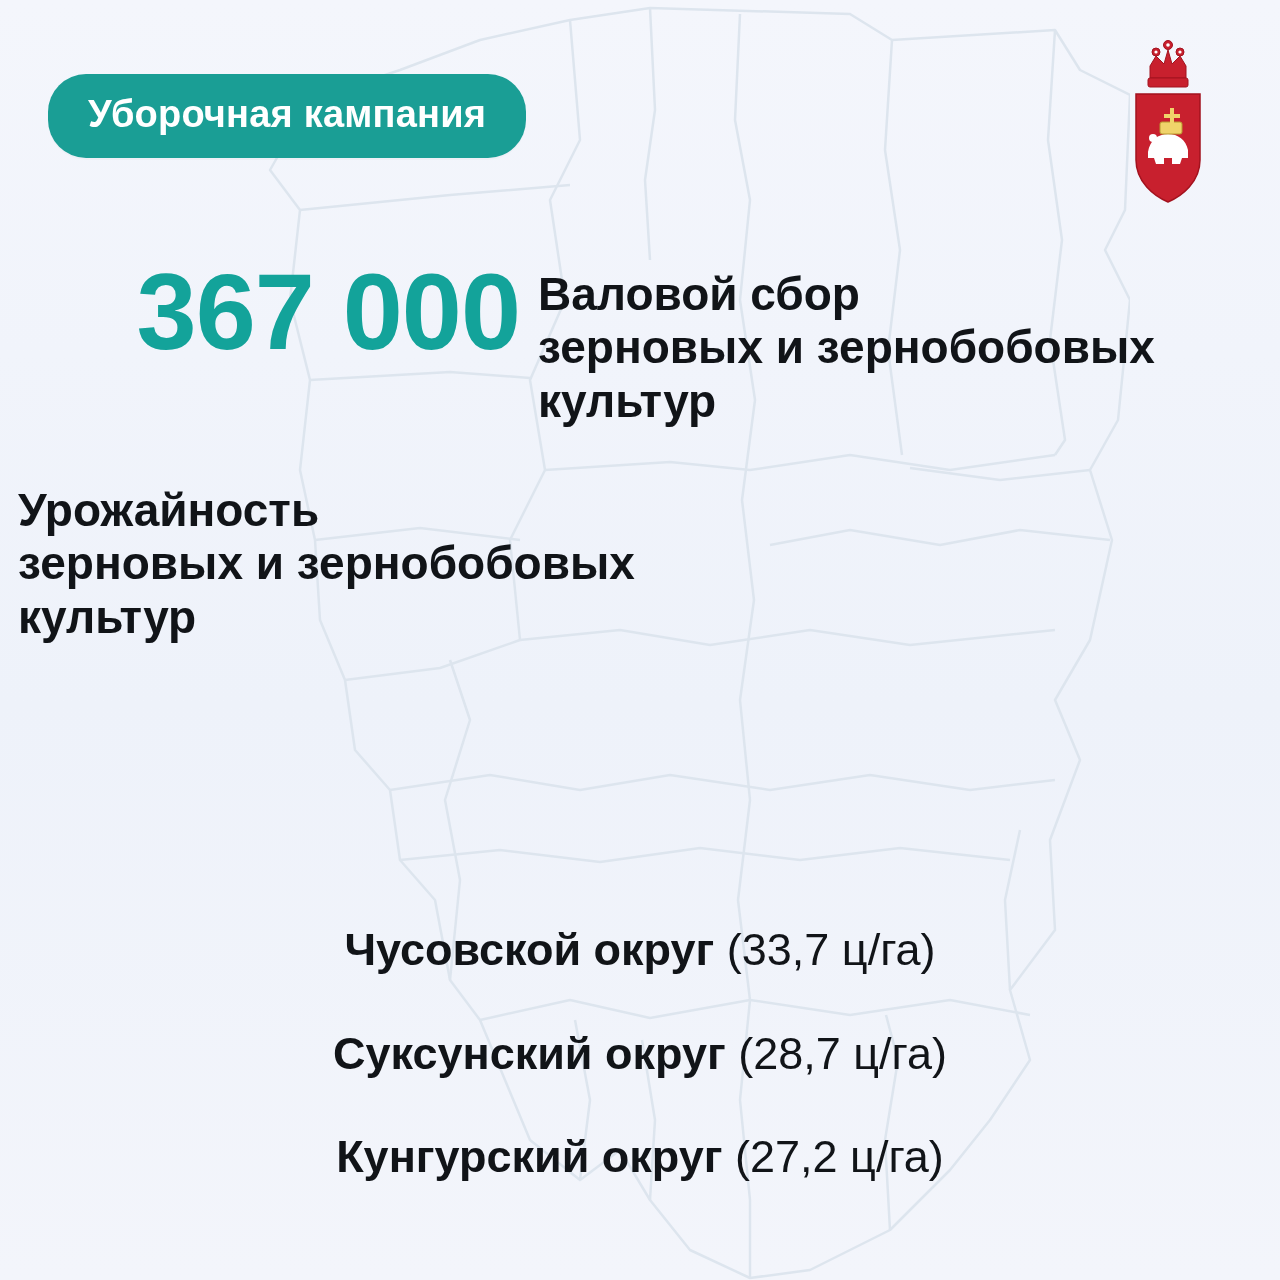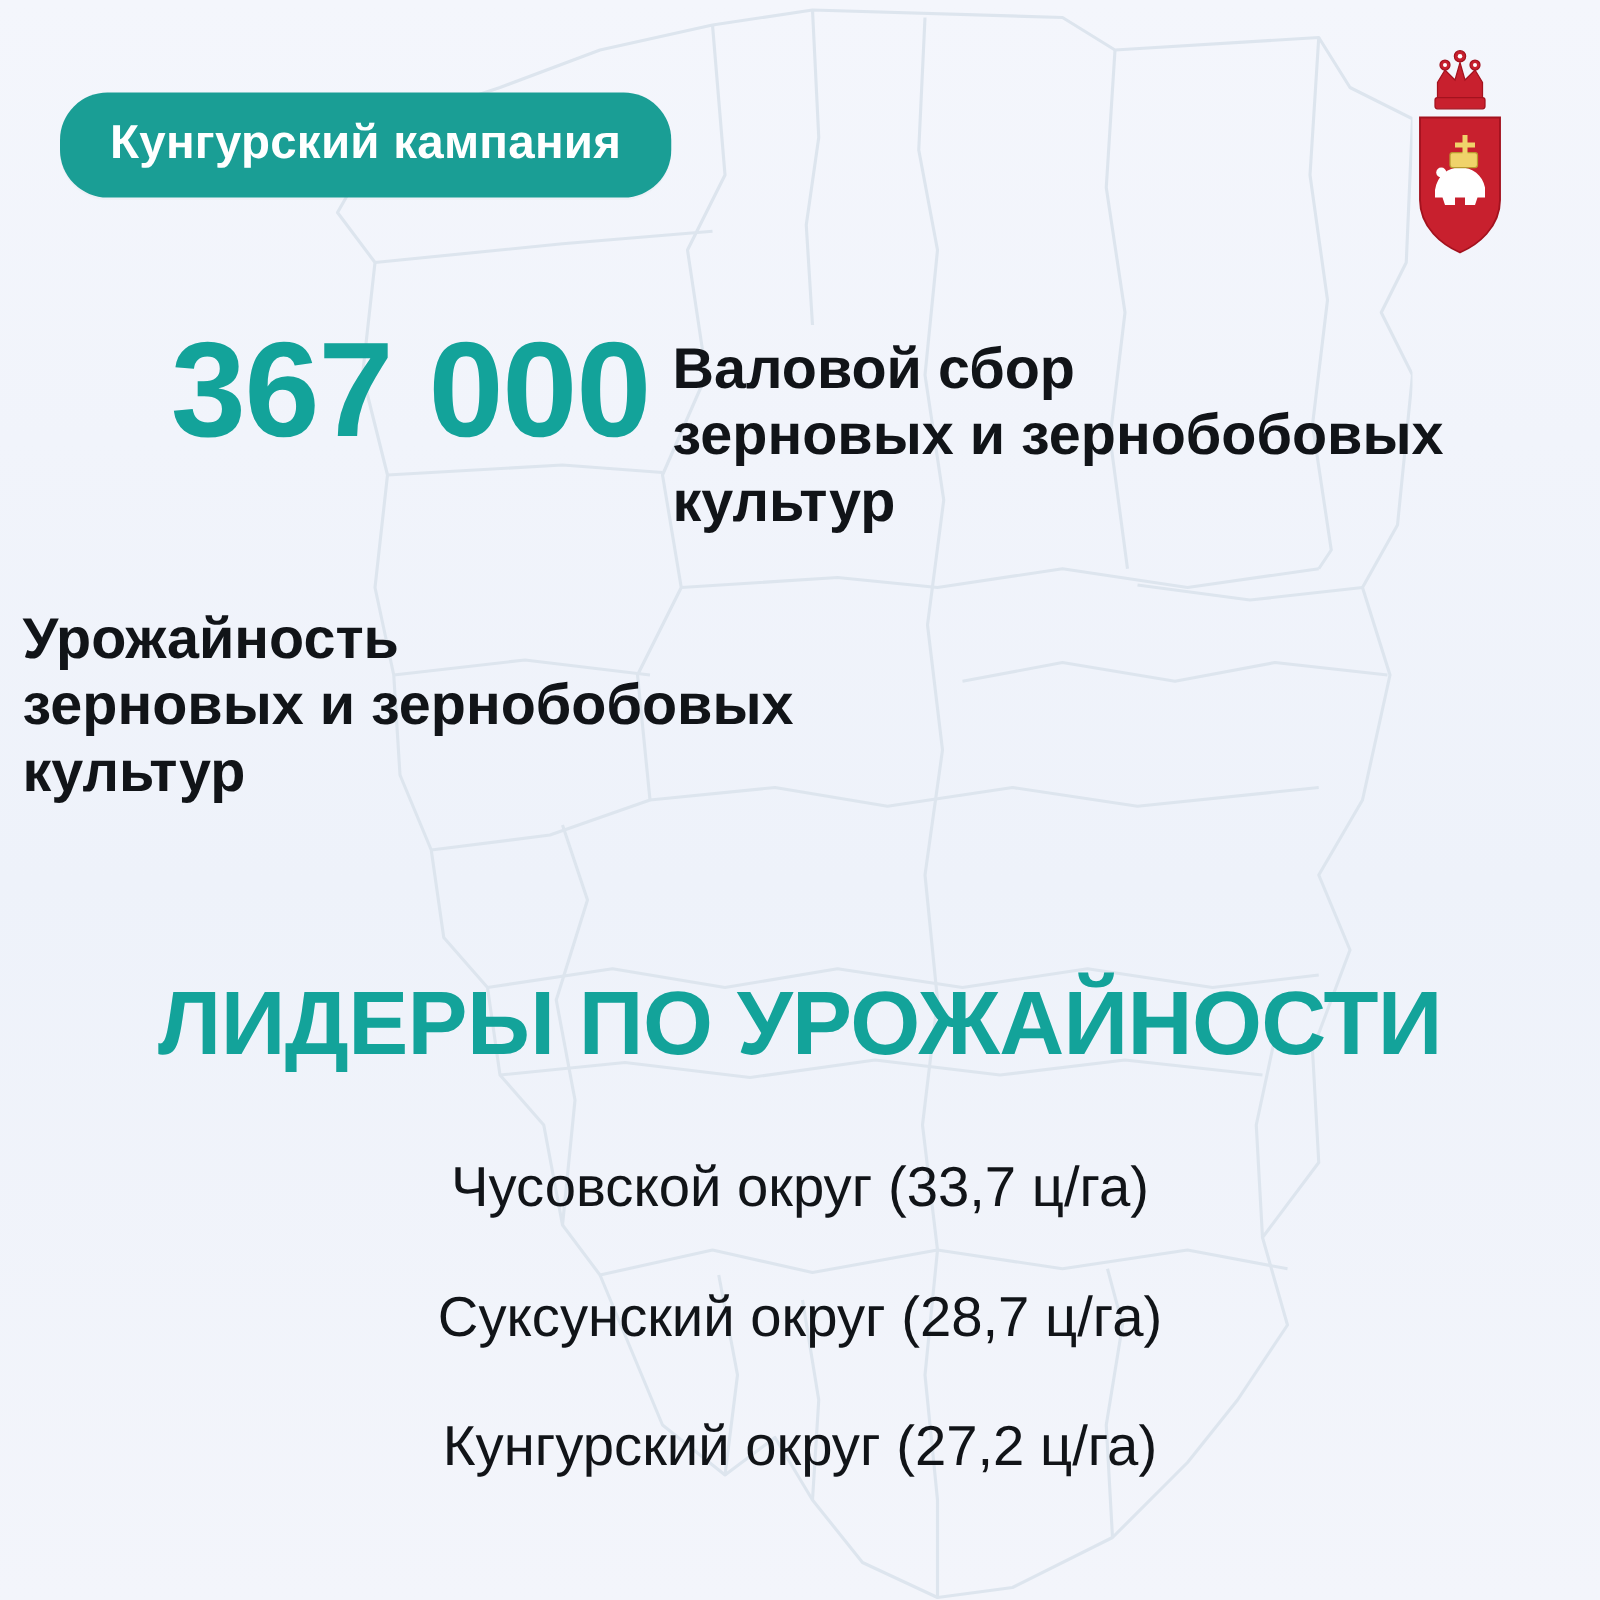--- a/index.html
+++ b/index.html
@@ -127,21 +127,21 @@
     top: 925px;
     z-index: 3;
   }
   .leader-item {
     text-align: center;
     font-size: 45px;
     color: #111418;
     margin-bottom: 54px;
     line-height: 1.1;
   }
-  .leader-name { font-weight: normal; }
+  .leader-name { font-weight: bold; }
   .leader-val { font-weight: normal; }
 </style>
 </head>
 <body>
 
 <div class="poster">
 
   <div class="map-layer">
     <svg viewBox="0 0 980 1280" xmlns="http://www.w3.org/2000/svg" aria-hidden="true">
       <g fill="none" stroke="#dde5ee" stroke-width="2.5" stroke-linejoin="round">
@@ -173,21 +173,21 @@
         <path d="M740 1230 L735 1140 L748 1060 L736 1015"></path>
         <path d="M165 540 L270 528 L370 540"></path>
         <path d="M960 540 L870 530 L790 545 L700 530 L620 545"></path>
         <path d="M940 470 L850 480 L760 468"></path>
         <path d="M860 990 L855 900 L870 830"></path>
         <path d="M500 1200 L505 1120 L492 1040"></path>
       </g>
     </svg>
   </div>
 
-  <div class="badge">Кунгурский кампания</div>
+  <div class="badge">Уборочная кампания</div>
 
   <div class="coat">
     <svg viewBox="0 0 96 180" xmlns="http://www.w3.org/2000/svg">
 
       <g fill="#c8202e" stroke="#a3121e" stroke-width="1">
         <path d="M30 48 L30 36 L36 26 L44 34 L48 20 L52 34 L60 26 L66 36 L66 48 Z"></path>
         <circle cx="36" cy="22" r="4"></circle>
         <circle cx="48" cy="15" r="4.5"></circle>
         <circle cx="60" cy="22" r="4"></circle>
         <rect x="28" y="48" width="40" height="9" rx="2"></rect>
@@ -218,21 +218,20 @@
 зерновых и зернобобовых
 культур</div>
   </div>
 
   <div class="stat" id="stat2">
     <div class="stat-desc">Урожайность
 зерновых и зернобобовых
 культур</div>
   </div>
 
-  <div class="leaders-title">ЛИДЕРЫ ПО УРОЖАЙНОСТИ</div>
 
   <div class="leaders-list">
     <div class="leader-item">
       <span class="leader-name">Чусовской округ</span>
       <span class="leader-val">(33,7 ц/га)</span>
     </div>
     <div class="leader-item">
       <span class="leader-name">Суксунский округ</span>
       <span class="leader-val">(28,7 ц/га)</span>
     </div>

